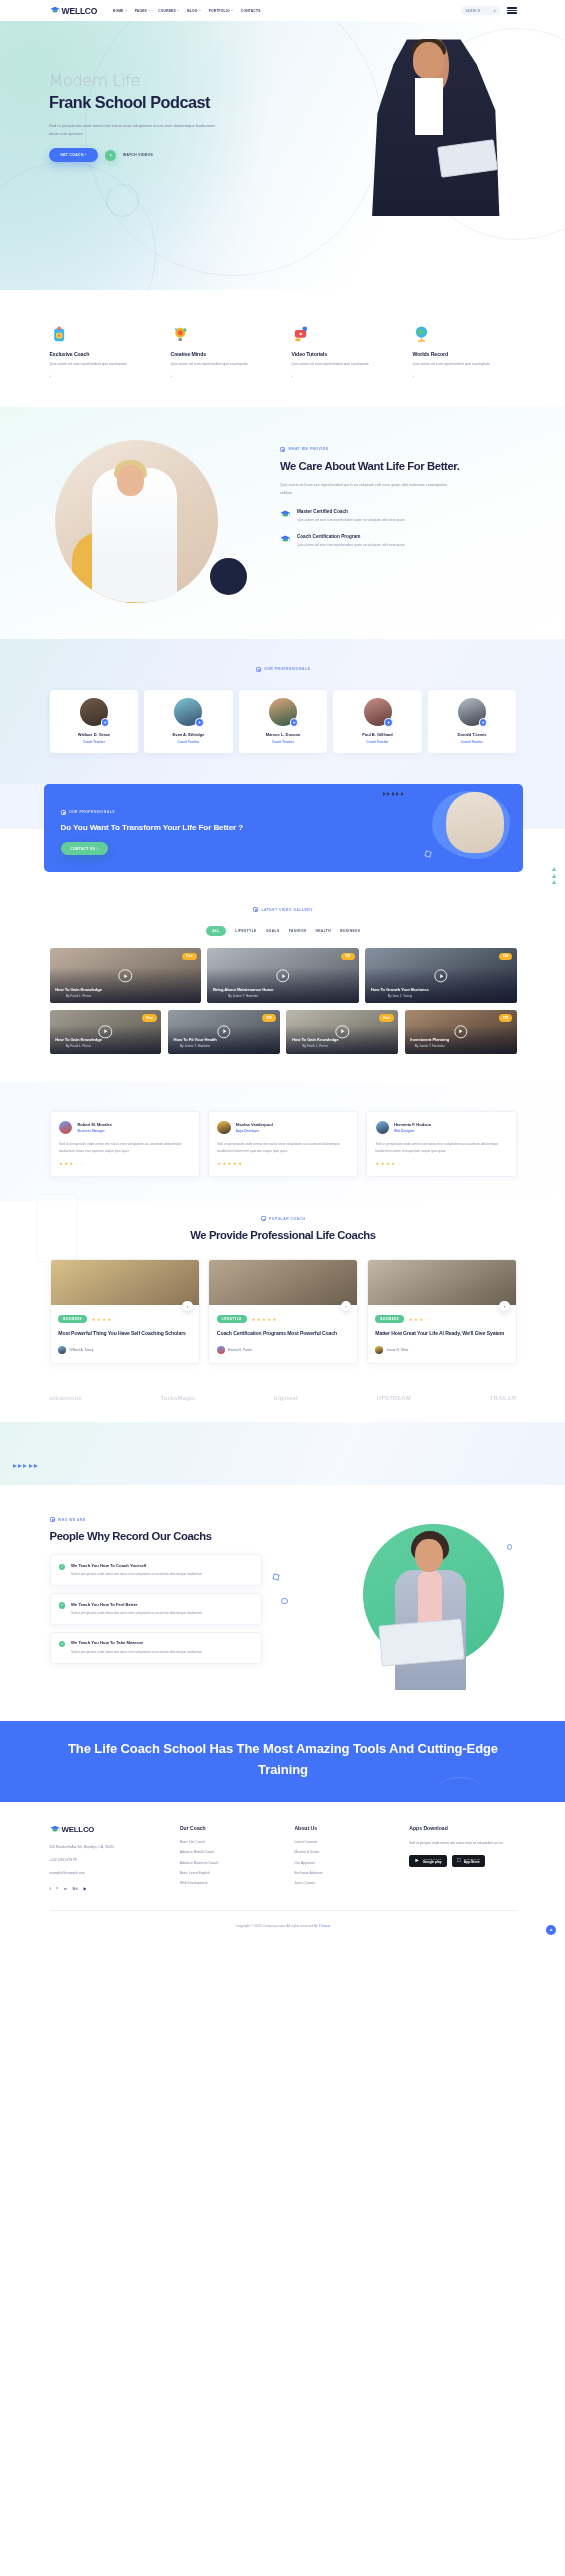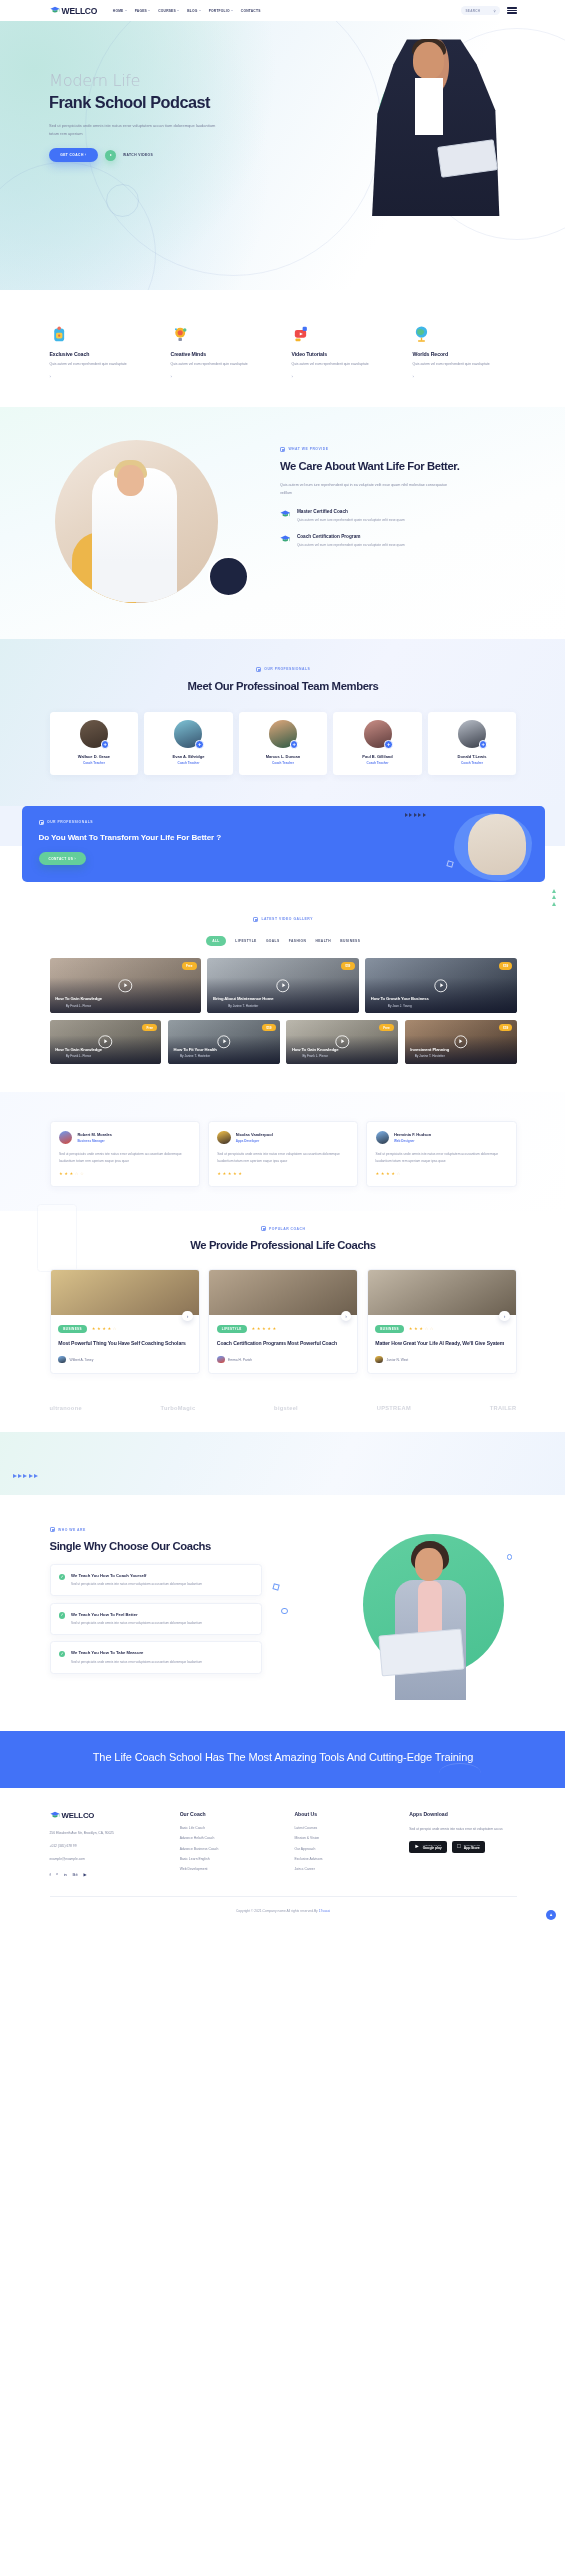--- a/index.html
+++ b/index.html
@@ -155,22 +155,22 @@
     position:absolute; right:-1.4px; bottom:-0.7px; width:8.5px;height:8.5px;border-radius:50%;
     background:#4272f7; color:#fff; font-size:5.7px; line-height:7.8px; text-align:center; font-weight:bold;
     border:1.1px solid #fff;
   }
   .team-name { font-size:4px; font-weight:bold; color:#1f2347; }
   .team-role { margin-top:2.1px; font-size:3.1px; color:#5e7ef0; font-weight:bold; }
 
   
   .cta-wrap { position:relative; background:linear-gradient(180deg,#eef3fd 0%, #eef3fd 40%, #ffffff 40%, #ffffff 100%); padding-bottom:24px; }
   .cta {
-    width:523px; margin:0 auto; background:#4272f7; border-radius:5px;
-    padding:14px 17px 17px; position:relative; overflow:hidden; min-height:68px;
+    width:479px; margin:0 auto; background:#4272f7; border-radius:5px;
+    padding:26px 17px 17px; position:relative; overflow:hidden; min-height:68px;
   }
   .cta h3 { color:#fff; font-size:8.1px; font-weight:bold; line-height:1.42; letter-spacing:-0.1px; margin-top:3.5px; }
   .cta .eyebrow-text { color:#d5e0ff; }
   .cta .eyebrow-ico { border-color:#cfdcff; }
   .cta .eyebrow-ico::after { background:#cfdcff; }
   .btn-green {
     margin-top:9.2px; background:#64ce9b; color:#fff; border:none; border-radius:8.5px;
     padding:4.2px 10px; font-size:3.2px; font-weight:bold; letter-spacing:0.4px;
     text-transform:uppercase; cursor:pointer; box-shadow:0 3.5px 8.5px rgba(40,120,80,.25);
   }
@@ -301,21 +301,21 @@
   .why-p-hair { position:absolute; left:33px; top:1.4px; width:38px;height:30px; background:#3b2a23; border-radius:20px 20px 12.7px 12.7px; }
   .why-p-body { position:absolute; left:17px; top:40px; width:71px; height:120px; background:linear-gradient(180deg,#b9c2d2 0%, #99a5bb 100%); border-radius:18.4px 18.4px 0 0; }
   .why-p-shirt { position:absolute; left:40px; top:41px; width:24px; height:57px; background:#f0c7c3; border-radius:8.5px 8.5px 0 0; }
   .why-laptop { position:absolute; left:2.8px; top:92px; width:83px; height:41px; background:#e9edf4; border:1.4px solid #d3dae6; border-radius:2.1px; transform:rotate(-5deg); }
   .why-ring { position:absolute; left:5.7px; top:85px; width:6.4px; height:6.4px; border:0.8px solid #6d9bf8; border-radius:50%; }
   .why-sq { position:absolute; left:-2.8px; top:61px; width:6.4px;height:6.4px;border:0.8px solid #6d9bf8; transform:rotate(15deg); }
   .why-ring2 { position:absolute; right:4.2px; top:31px; width:5.7px;height:5.7px;border:0.8px solid #6d9bf8;border-radius:50%; }
 
   
   .strip { background:#4272f7; padding:18.4px 0 21px; text-align:center; position:relative; overflow:hidden; }
-  .strip h3 { color:#fff; font-size:11px; font-weight:normal; line-height:1.6; letter-spacing:-0.1px;text-align:center; }
+  .strip h3 { color:#fff; font-size:13px; font-weight:bold; line-height:1.6; letter-spacing:-0.1px;text-align:center; }
   .strip-deco { position:absolute; right:85px; bottom:4.2px; width:42px; height:21px; border-top:0.7px solid rgba(255,255,255,.16); border-radius:50%; }
 
   
   footer { background:#fff; padding:22.6px 0 0; }
   .f-grid { display:grid; grid-template-columns:1.15fr 1fr 1fr 1.05fr; gap:12.7px; }
   .f-logo { display:flex; align-items:center; gap:2.1px; margin-bottom:10px; }
   .f-logo .logo-text { font-size:7.8px; }
   .f-addr { font-size:3.3px; color:#80879f; line-height:2.1; margin-bottom:6.4px; max-width:85px; }
   .f-social { display:flex; gap:5.7px; margin-top:8.5px; font-size:4.2px; color:#3b4374; }
   .f-h { font-size:5.1px; font-weight:bold; color:#1f2347; margin-bottom:9.2px; }
@@ -534,21 +534,20 @@
       </div>
     </div>
   </section>
 
   <section class="team">
     <div class="container center">
       <div class="eyebrow">
         <i class="eyebrow-ico"></i>
         <span class="eyebrow-text">OUR PROFESSIONALS</span>
       </div>
-      <h2 class="sec-title">Meet Our Professinoal Team Members</h2>
 
       <div class="team-grid">
         <div class="team-card">
           <div class="team-photo">
               <div class="ph" style="background:linear-gradient(160deg,#6d5a4a,#3c3028)"></div>
               <span class="team-plus">+</span>
             </div>
           <div class="team-name">Wallace D. Grace</div>
           <div class="team-role">Coach Teacher</div>
         </div>
@@ -873,21 +872,21 @@
   </section>
 
   <section class="why">
     <div class="container">
       <div class="why-row">
         <div class="why-left">
           <div class="eyebrow">
             <i class="eyebrow-ico"></i>
             <span class="eyebrow-text">WHO WE ARE</span>
           </div>
-          <h2 class="sec-title">Single Why Choose Our Coachs</h2>
+          <h2 class="sec-title">People Why Record Our Coachs</h2>
           <div class="acc">
             <div class="acc-item">
               <span class="acc-ico">✓</span>
               <div>
                 <div class="acc-title">We Teach You How To Coach Yourself</div>
                 <div class="acc-body">Sed ut perspiciatis unde omnis iste natus error voluptatem accusantium doloremque laudantium</div>
               </div>
             </div>
             <div class="acc-item">
               <span class="acc-ico">✓</span>

